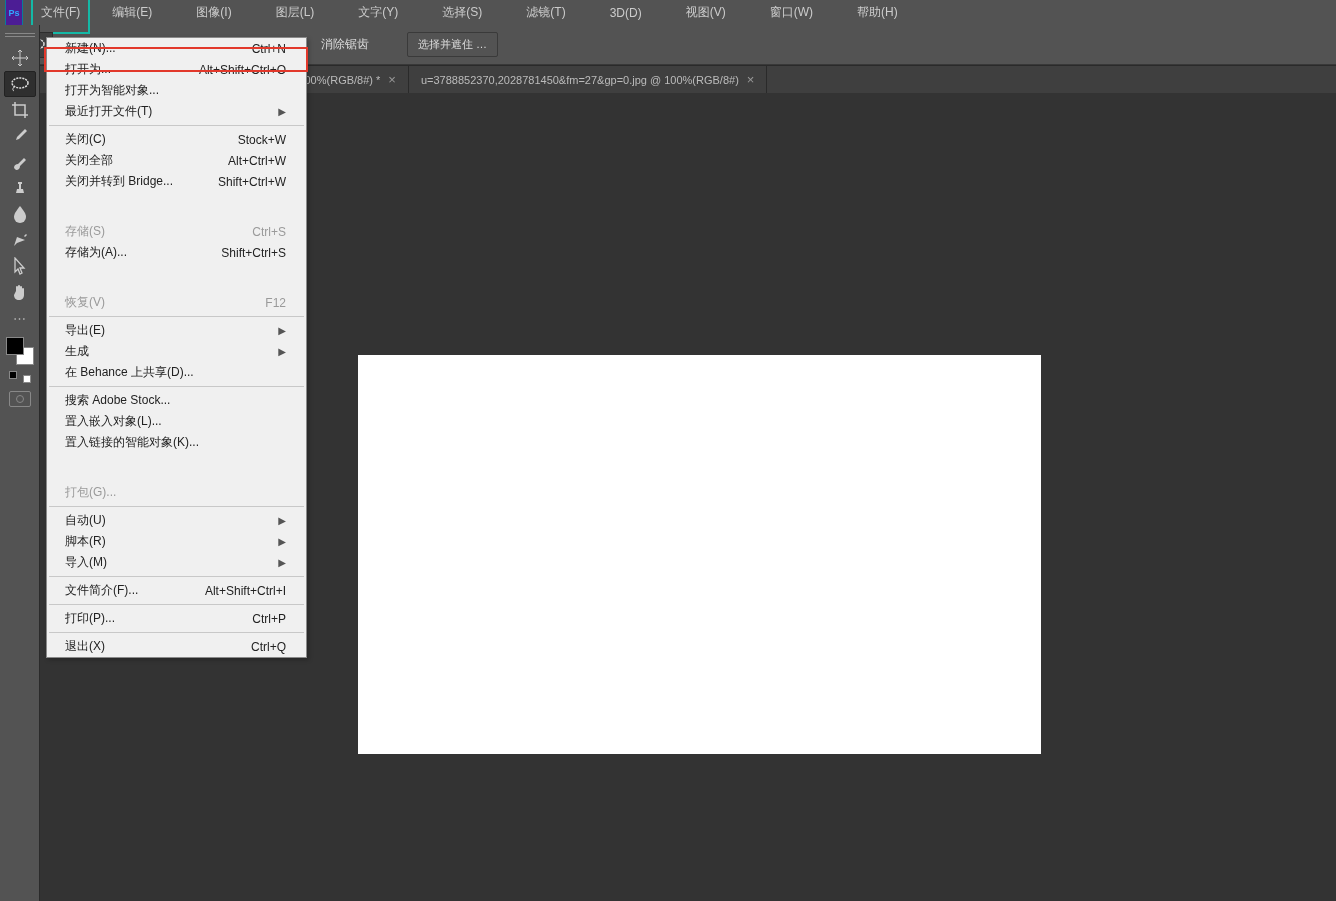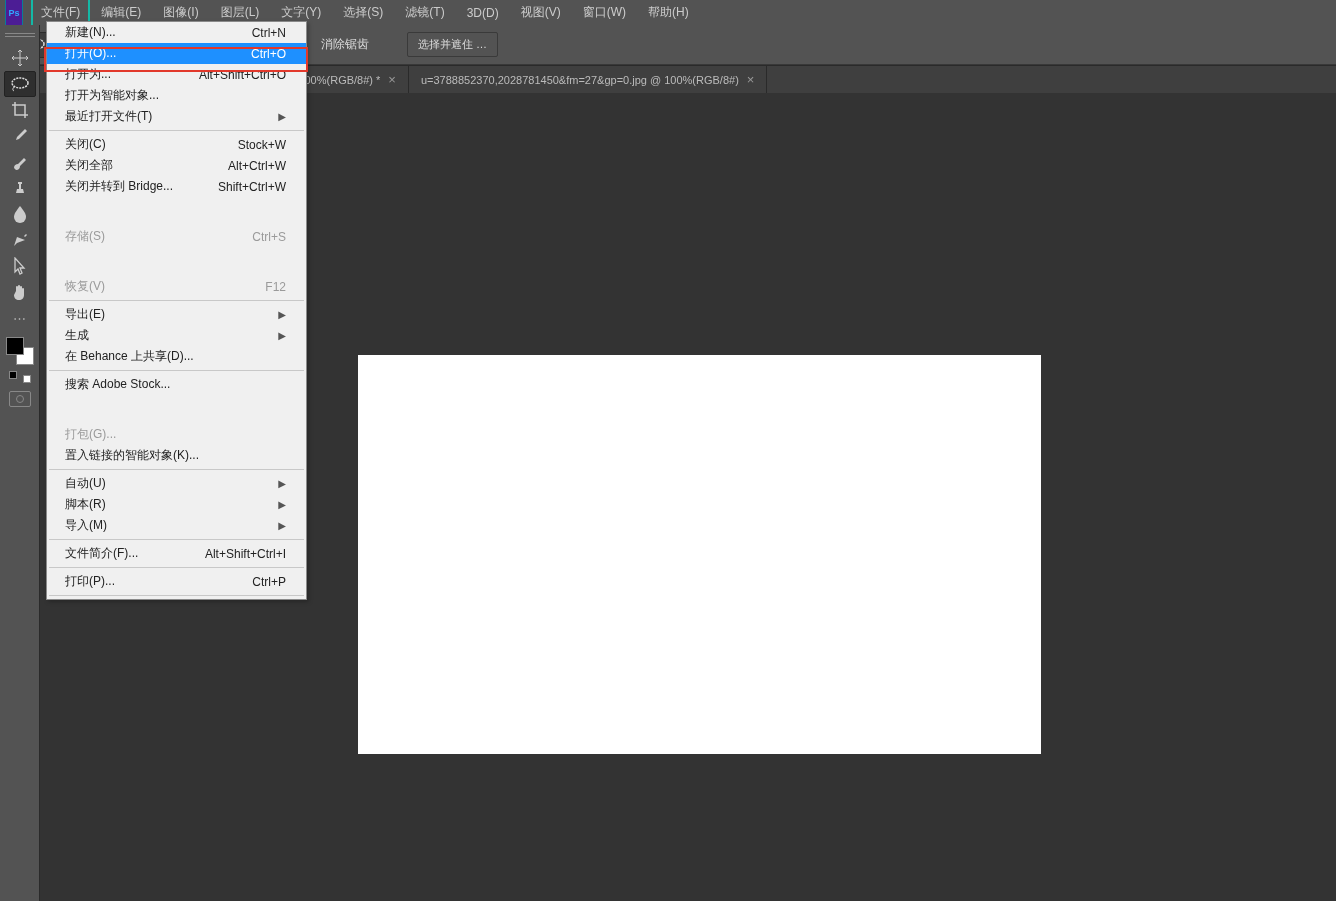--- a/index.html
+++ b/index.html
@@ -1,21 +1,21 @@
 <!DOCTYPE html>
 <html><head>
 <meta charset="utf-8">
 <style>
 * { margin: 0; padding: 0; box-sizing: border-box; font-family: "Microsoft YaHei", "SimSun", Tahoma, sans-serif; }
 body { width: 1336px; height: 901px; background: #535353; overflow: hidden; position: relative; }
 
 
 .menubar { height: 25px; background: #535353; display: flex; align-items: center; padding: 0 5px; font-size: 12px; color: #ccc; }
 .ps-icon { width: 18px; height: 30px; background: #4c1d95; border: 1px solid #0a7c99; color: #31a8ff; font-size: 9px; font-weight: bold; display: flex; align-items: center; justify-content: center; margin-right: 8px; }
-.menu-item { padding: 4px 11px; cursor: default; }
+.menu-item { padding: 4px 22px; cursor: default; }
 .menu-item.boxed { border: 2px solid #14b8a6; padding: 11px 8px; }
 
 
 .optionsbar { height: 40px; background: #535353; display: flex; align-items: center; padding: 0 5px; gap: 4px; border-bottom: 1px solid #383838; }
 .options-handle { width: 10px; height: 26px; display: flex; flex-direction: column; justify-content: center; gap: 2px; padding-left: 2px; }
 .options-handle div { height: 1px; background: #888; }
 .tool-btn-active { width: 34px; height: 26px; border: 1px solid #2d2d2d; background: #3f3f3f; display: flex; align-items: center; justify-content: center; }
 .tool-btn-active svg { display:block; }
 .options-label { color: #ddd; font-size: 12px; }
 .options-button { background: #535353; color: #ddd; font-size: 11px; padding: 4px 10px; border: 1px solid #3a3a3a; border-radius: 2px; }
@@ -36,21 +36,21 @@
 .swatches { width: 28px; height: 28px; position: relative; margin-top: 6px; }
 .sw-fg { position:absolute; left:0; top:0; width:18px; height:18px; background:#000; border:1px solid #888; }
 .sw-bg { position:absolute; right:0; bottom:0; width:18px; height:18px; background:#fff; border:1px solid #888; }
 .mini-sw { width: 22px; height: 12px; position: relative; margin-top: 6px; }
 .mini-sw .a{position:absolute;left:0;top:0;width:8px;height:8px;background:#000;border:1px solid #888;}
 .mini-sw .b{position:absolute;right:0;bottom:0;width:8px;height:8px;background:#fff;border:1px solid #888;}
 .mask-ico{ width:22px; height:16px; border:1px solid #888; border-radius:2px; margin-top:8px; display:flex; align-items:center; justify-content:center;}
 .mask-ico div{width:8px;height:8px;border:1px solid #888;border-radius:50%;}
 
 
-.dropdown { position: absolute; left: 46px; top: 21px; width: 261px; background: #f0f0f0; border: 1px solid #8a8a8a; font-size: 12px; color: #222; box-shadow: 2px 2px 4px rgba(0,0,0,0.25); }
+.dropdown { position: absolute; left: 46px; top: 37px; width: 261px; background: #f0f0f0; border: 1px solid #8a8a8a; font-size: 12px; color: #222; box-shadow: 2px 2px 4px rgba(0,0,0,0.25); }
 .dd-item { display: flex; justify-content: space-between; align-items: center; padding: 4px 20px 4px 18px; height: 21px; }
 .dd-item.highlight { background: #1e90ff; color: #fff; }
 .dd-item.disabled { color: #9a9a9a; margin-top: 29px; }
 .dd-sep { height: 1px; background: #c8c8c8; margin: 3px 2px; }
 .dd-arrow { font-size: 10px; color: #555; }
 
 
 .anno-open { position: absolute; left: 44px; top: 47px; width: 264px; height: 25px; border: 2px solid #e2382b; pointer-events: none; }
 
 
@@ -182,24 +182,20 @@
 
 <div class="canvas-area">
   <div class="artboard"></div>
 </div>
 
 <div class="dropdown">
   <div class="dd-item">
     <span>新建(N)...</span>
       <span>Ctrl+N</span>
     </div>
-  <div class="dd-item highlight">
-    <span>打开(O)...</span>
-      <span>Ctrl+O</span>
-    </div>
   <div class="dd-item">
     <span>打开为...</span>
       <span>Alt+Shift+Ctrl+O</span>
     </div>
   <div class="dd-item">
     <span>打开为智能对象...</span>
       <span></span>
     </div>
   <div class="dd-item">
     <span>最近打开文件(T)</span>
@@ -215,20 +211,24 @@
       <span>Alt+Ctrl+W</span>
     </div>
   <div class="dd-item">
     <span>关闭并转到 Bridge...</span>
       <span>Shift+Ctrl+W</span>
     </div>
   <div class="dd-item disabled">
     <span>存储(S)</span>
       <span>Ctrl+S</span>
     </div>
+  <div class="dd-item">
+    <span>存储为(A)...</span>
+      <span>Shift+Ctrl+S</span>
+    </div>
   <div class="dd-item disabled">
     <span>恢复(V)</span>
       <span>F12</span>
     </div>
   <div class="dd-sep"></div>
   <div class="dd-item">
     <span>导出(E)</span>
       <span class="dd-arrow">▶</span>
     </div>
   <div class="dd-item">
@@ -237,28 +237,32 @@
     </div>
   <div class="dd-item">
     <span>在 Behance 上共享(D)...</span>
       <span></span>
     </div>
   <div class="dd-sep"></div>
   <div class="dd-item">
     <span>搜索 Adobe Stock...</span>
       <span></span>
     </div>
+  <div class="dd-item">
+    <span>置入嵌入对象(L)...</span>
+      <span></span>
+    </div>
+  <div class="dd-item">
+    <span>置入链接的智能对象(K)...</span>
+      <span></span>
+    </div>
   <div class="dd-item disabled">
     <span>打包(G)...</span>
       <span></span>
     </div>
-  <div class="dd-item">
-    <span>置入链接的智能对象(K)...</span>
-      <span></span>
-    </div>
   <div class="dd-sep"></div>
   <div class="dd-item">
     <span>自动(U)</span>
       <span class="dd-arrow">▶</span>
     </div>
   <div class="dd-item">
     <span>脚本(R)</span>
       <span class="dd-arrow">▶</span>
     </div>
   <div class="dd-item">
@@ -269,15 +273,19 @@
   <div class="dd-item">
     <span>文件简介(F)...</span>
       <span>Alt+Shift+Ctrl+I</span>
     </div>
   <div class="dd-sep"></div>
   <div class="dd-item">
     <span>打印(P)...</span>
       <span>Ctrl+P</span>
     </div>
   <div class="dd-sep"></div>
+  <div class="dd-item">
+    <span>退出(X)</span>
+      <span>Ctrl+Q</span>
+    </div>
 </div>
 
 <div class="anno-open"></div>
 
 </body></html>

